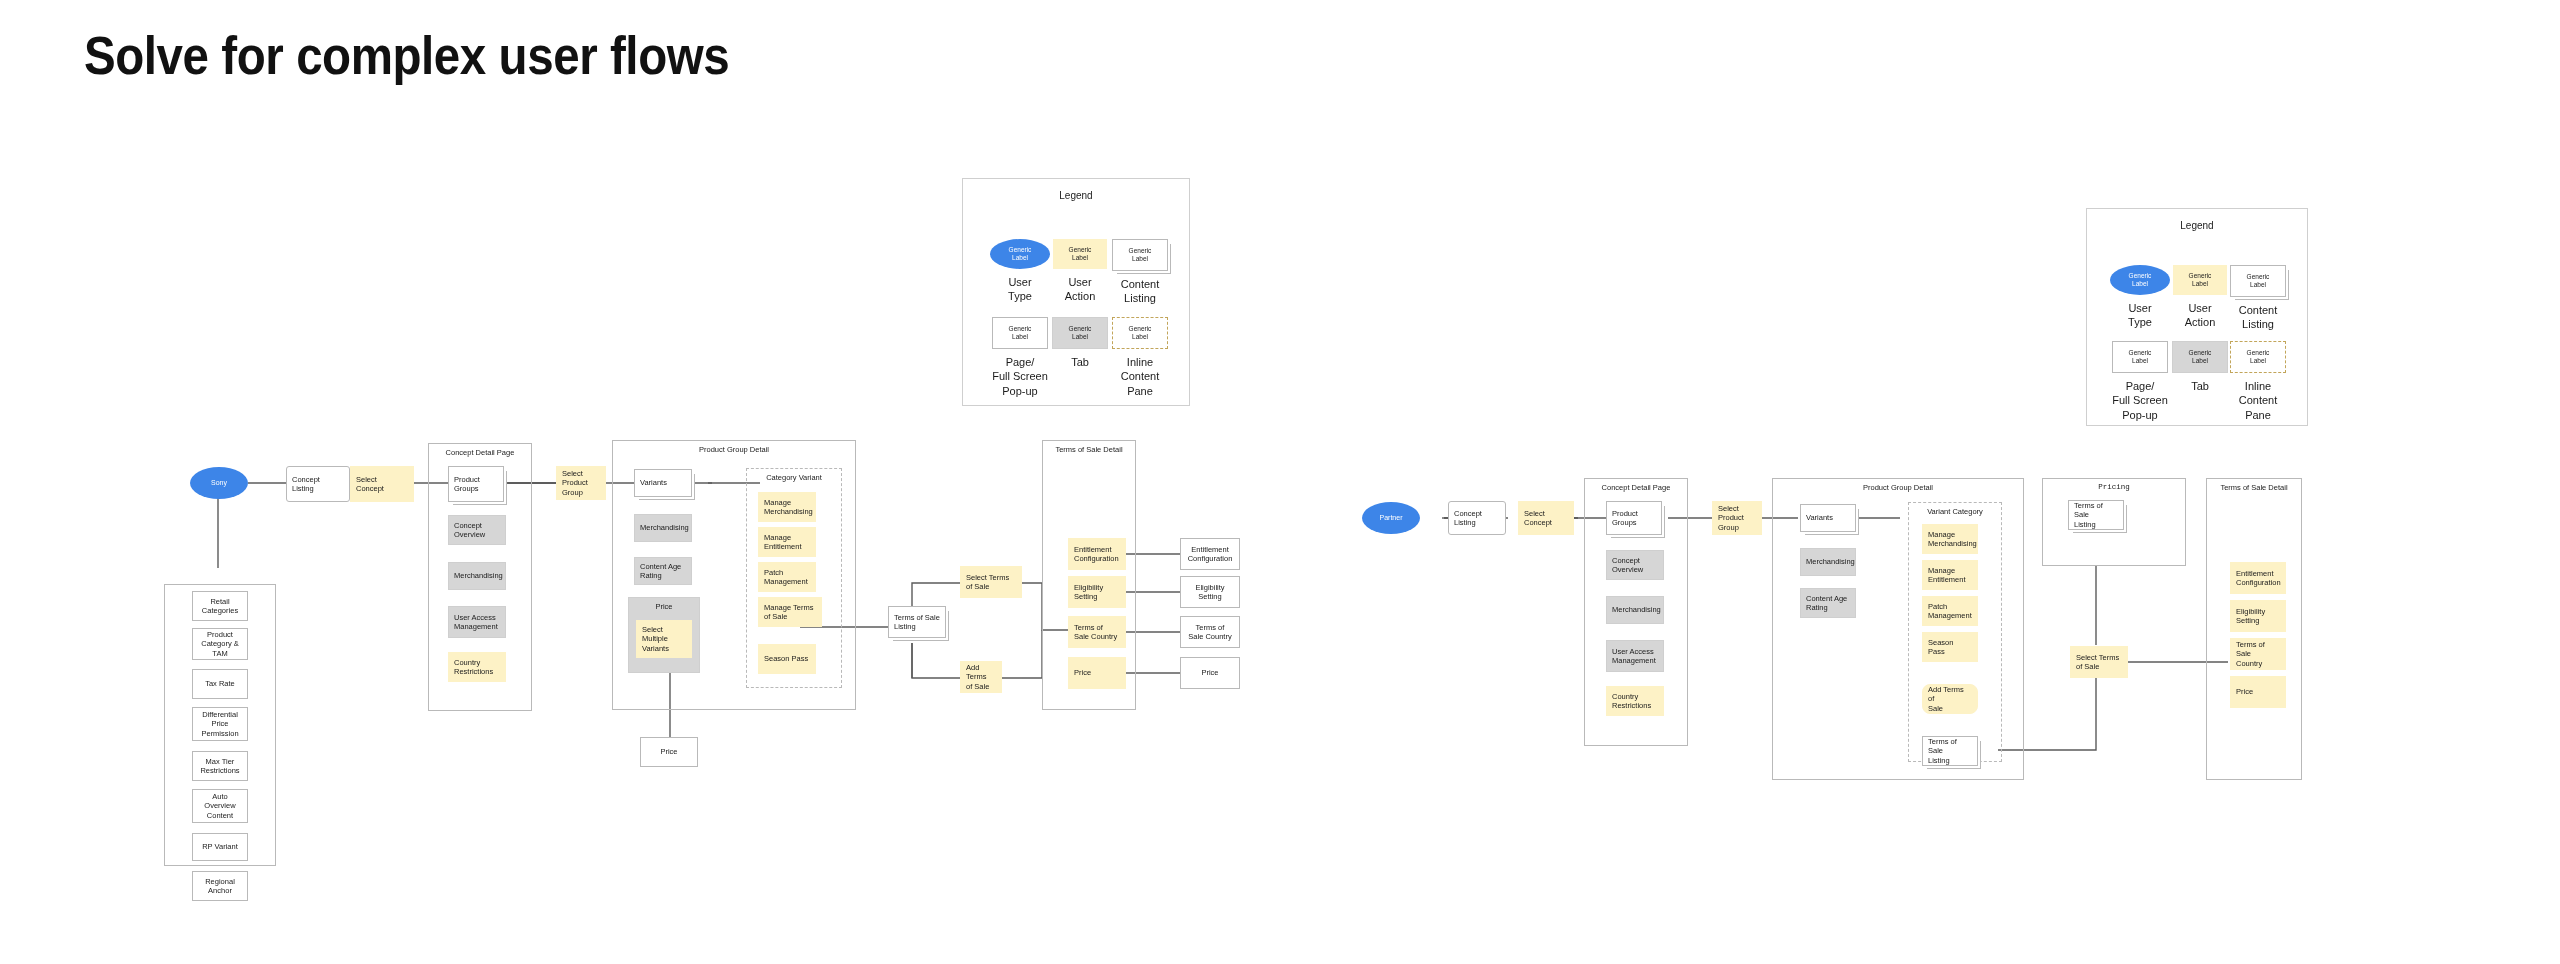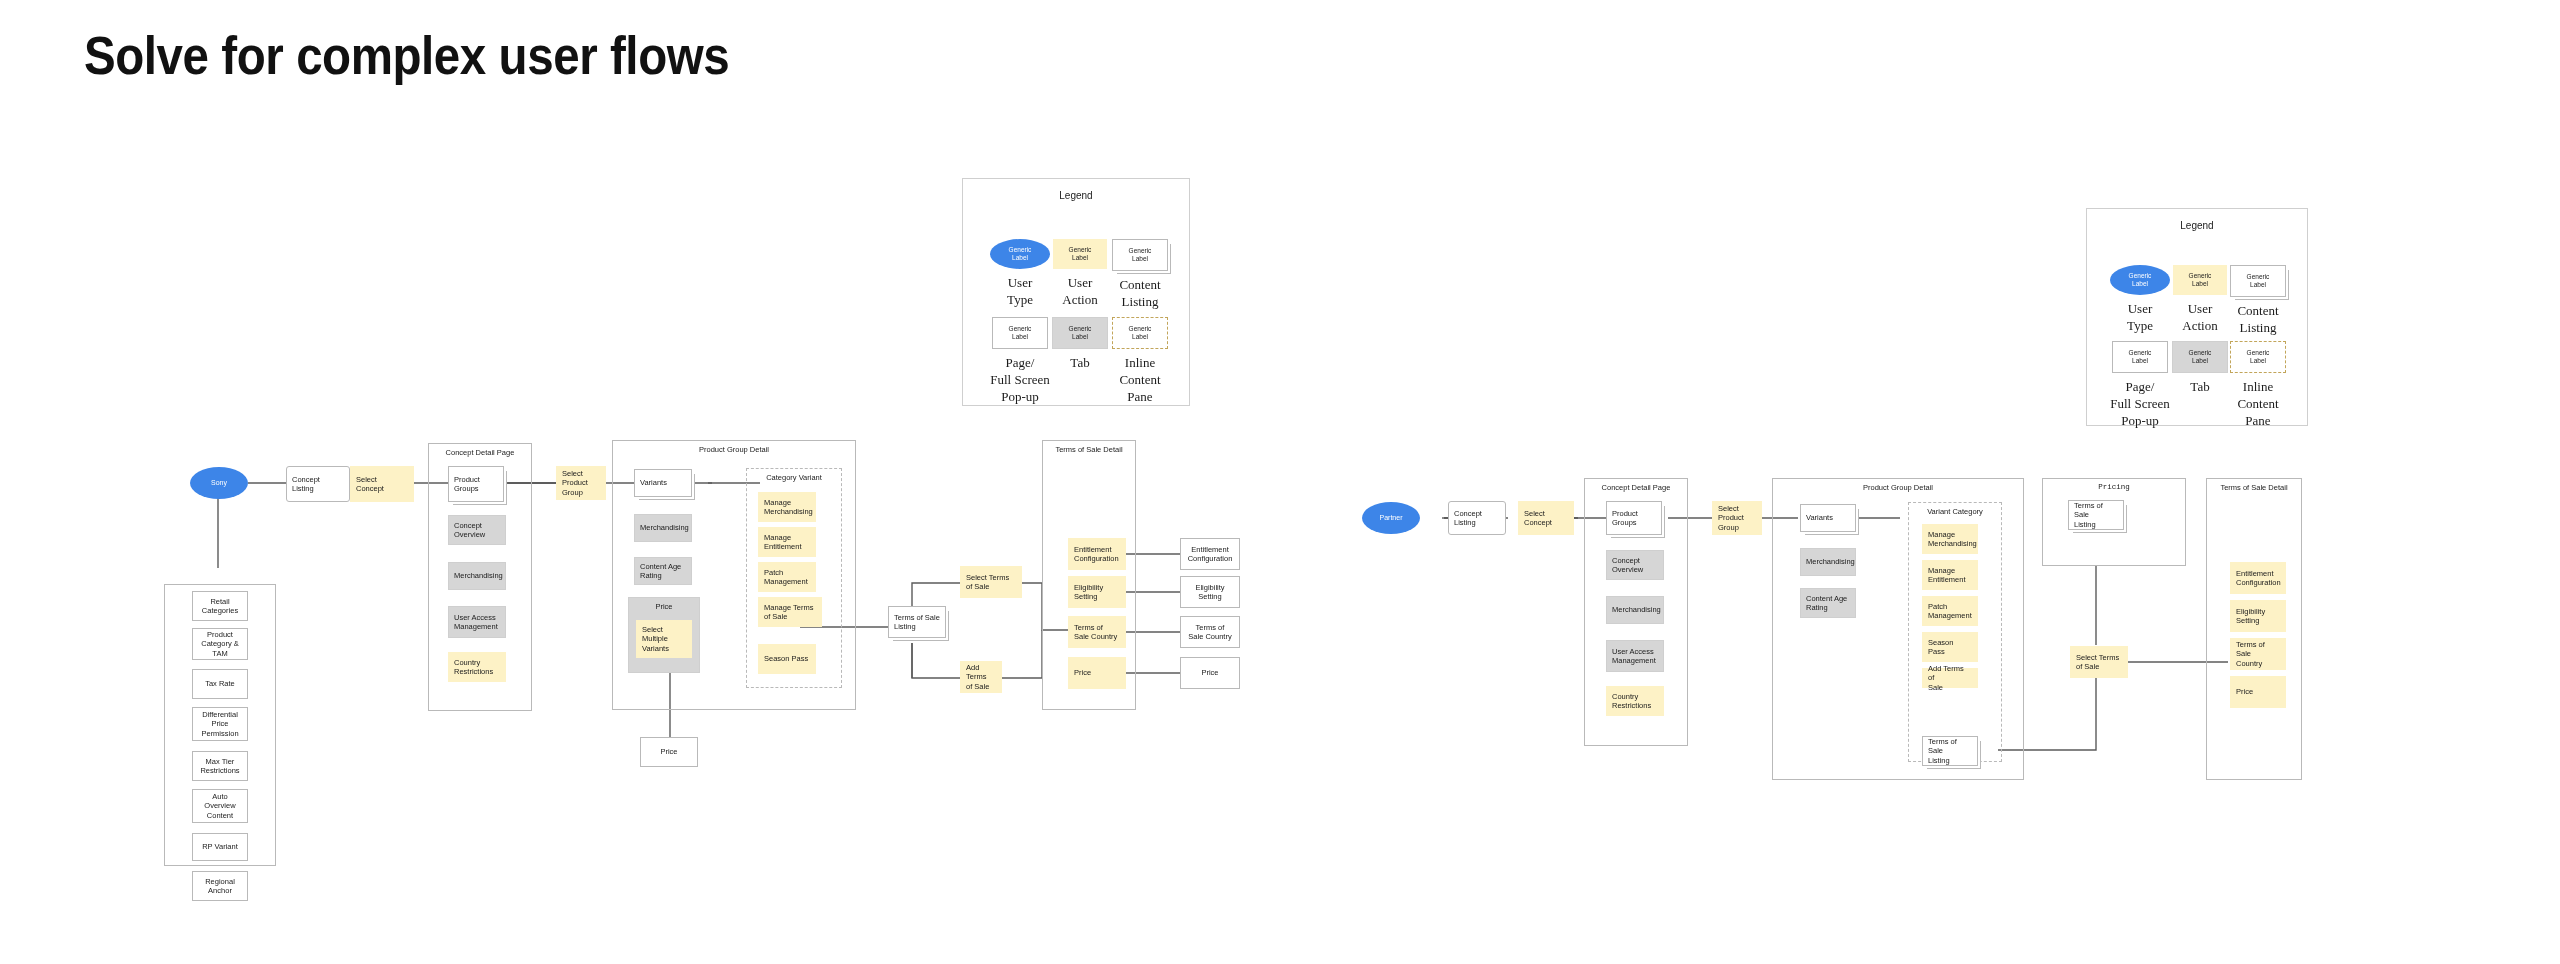--- a/index.html
+++ b/index.html
@@ -57,21 +57,21 @@
   .legend-swatch{position:relative;width:54px;height:30px;margin:0 auto;
                  display:flex;align-items:center;justify-content:center;
                  font-size:6.5px;line-height:1.2;text-align:center;white-space:pre-line;}
   .sw-ellipse{background:#3d85e8;border-radius:50%;color:#ffffff;width:60px;}
   .sw-action{background:#fdf2c6;color:#1b1b1b;}
   .sw-listing{background:#ffffff;border:1px solid #b9b9b9;color:#1b1b1b;
               box-shadow:3px 3px 0 -1px #ffffff, 4px 4px 0 -1px #b9b9b9;}
   .sw-page{background:#ffffff;border:1px solid #b9b9b9;color:#1b1b1b;}
   .sw-tab{background:#d6d6d6;border:1px solid #cfcfcf;color:#1b1b1b;}
   .sw-inline{background:#ffffff;border:1px dashed #c2a55a;color:#1b1b1b;}
-  .legend-caption{margin-top:6px;font-size:13px;line-height:1.3;white-space:pre-line;color:#1b1b1b;font-family:Liberation Serif, serif;}
+  .legend-caption{margin-top:6px;font-size:11px;line-height:1.3;white-space:pre-line;color:#1b1b1b;}
 </style>
 </head>
 <body>
 
 <div id="page-title">Solve for complex user flows</div>
 
 <div class="canvas">
 
   <svg class="wires" viewBox="0 0 2560 964">
 
@@ -348,21 +348,21 @@
   <div class="group dashed" style="left:1908px;top:502px;width:94px;height:260px;">
     <div class="gtitle">Variant Category</div>
   </div>
   <div class="node n-action" style="left:1922px;top:524px;width:56px;height:30px;">Manage
 Merchandising</div>
   <div class="node n-action" style="left:1922px;top:560px;width:56px;height:30px;">Manage
 Entitlement</div>
   <div class="node n-action" style="left:1922px;top:596px;width:56px;height:30px;">Patch
 Management</div>
   <div class="node n-action" style="left:1922px;top:632px;width:56px;height:30px;">Season Pass</div>
-  <div class="node n-action" style="left:1922px;top:668px;width:56px;height:20px;">Add Terms of
+  <div class="node n-action" style="left:1922px;top:684px;width:56px;height:30px;border-radius:8px;">Add Terms of
 Sale</div>
   <div class="node n-listing" style="left:1922px;top:736px;width:56px;height:30px;">Terms of Sale
 Listing</div>
 
   <div class="group" style="left:2042px;top:478px;width:144px;height:88px;font-family:Liberation Mono, monospace;">
     <div class="gtitle">Pricing</div>
   </div>
   <div class="node n-listing" style="left:2068px;top:500px;width:56px;height:30px;">Terms of Sale
 Listing</div>
 

